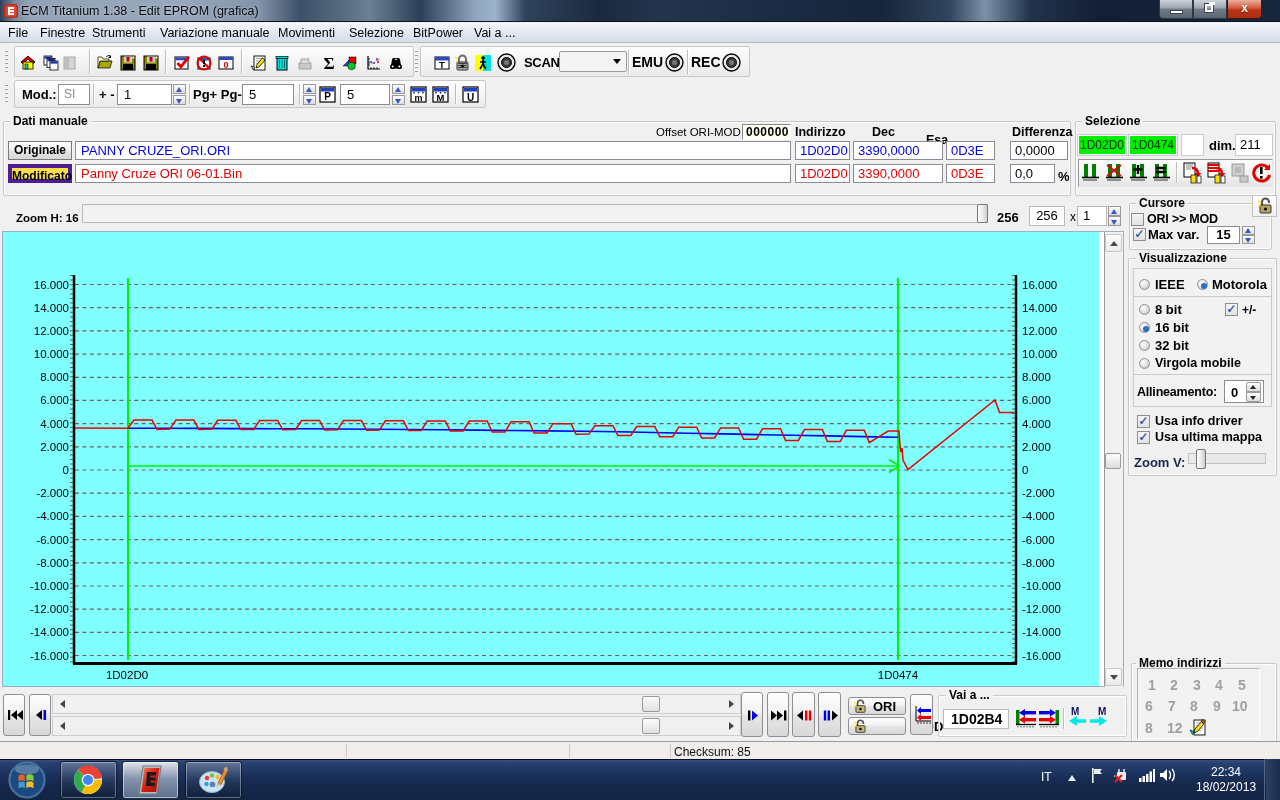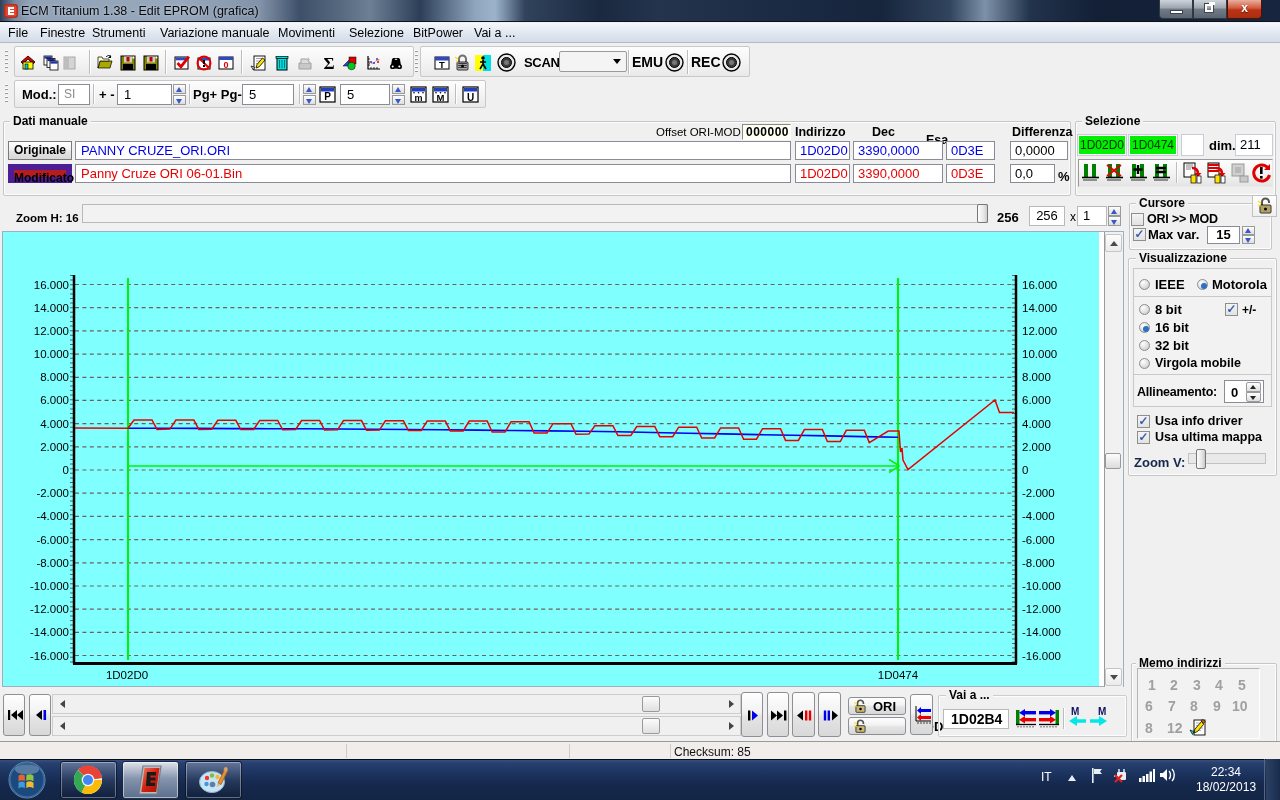--- a/index.html
+++ b/index.html
@@ -263,21 +263,21 @@
 <span class="ab b" style="left:795px;top:125px;font-size:12.5px;">Indirizzo</span>
 <span class="ab b" style="left:872px;top:125px;font-size:12.5px;">Dec</span>
 <span class="ab b" style="left:926px;top:125px;font-size:12.5px;margin-top:8px;">Esa</span>
 <span class="ab b" style="left:1012px;top:125px;font-size:12.5px;">Differenza</span>
 <div class="btn3d b" style="left:8px;top:141px;width:64px;height:19px;font-size:12px;text-align:center;line-height:17px;border-radius:0;border-color:#7a7a7a;">Originale</div>
 <div class="tb" style="left:75px;top:141px;width:716px;height:19px;color:#0000e8;font-size:13px;line-height:17px;padding-left:5px;">PANNY CRUZE_ORI.ORI</div>
 <div class="tb" style="left:795px;top:141px;width:55px;height:19px;color:#0000e8;font-size:13px;line-height:17px;padding-left:4px;">1D02D0</div>
 <div class="tb" style="left:853px;top:141px;width:90px;height:19px;color:#0000e8;font-size:13px;line-height:17px;padding-left:4px;">3390,0000</div>
 <div class="tb" style="left:946px;top:141px;width:49px;height:19px;color:#0000e8;font-size:13px;line-height:17px;padding-left:4px;">0D3E</div>
 <div class="tb" style="left:1010px;top:141px;width:58px;height:19px;font-size:13px;line-height:17px;padding-left:4px;">0,0000</div>
-<div class="ab b" style="left:8px;top:164px;width:64px;height:19px;background:#b91c1c;border:6px solid #4c1d95;font-size:12px;text-align:center;line-height:17px;">Modificato</div>
+<div class="ab b" style="left:8px;top:164px;width:64px;height:19px;background:#fde047;border:4px solid #4c1d95;font-size:12px;text-align:center;line-height:17px;">Modificato</div>
 <div class="tb" style="left:75px;top:164px;width:716px;height:19px;color:#e80000;font-size:13px;line-height:17px;padding-left:5px;">Panny Cruze ORI 06-01.Bin</div>
 <div class="tb" style="left:795px;top:164px;width:55px;height:19px;color:#e80000;font-size:13px;line-height:17px;padding-left:4px;">1D02D0</div>
 <div class="tb" style="left:853px;top:164px;width:90px;height:19px;color:#e80000;font-size:13px;line-height:17px;padding-left:4px;">3390,0000</div>
 <div class="tb" style="left:946px;top:164px;width:49px;height:19px;color:#e80000;font-size:13px;line-height:17px;padding-left:4px;">0D3E</div>
 <div class="tb" style="left:1010px;top:164px;width:45px;height:19px;font-size:13px;line-height:17px;padding-left:4px;">0,0</div>
 <span class="ab b" style="left:1058px;top:169px;font-size:13px;">%</span>
 </div>
 
 <div class="gb" style="left:1075px;top:121px;width:201px;height:75px;"></div>
 <div class="legend" style="left:1082px;top:114px;">Selezione</div>

